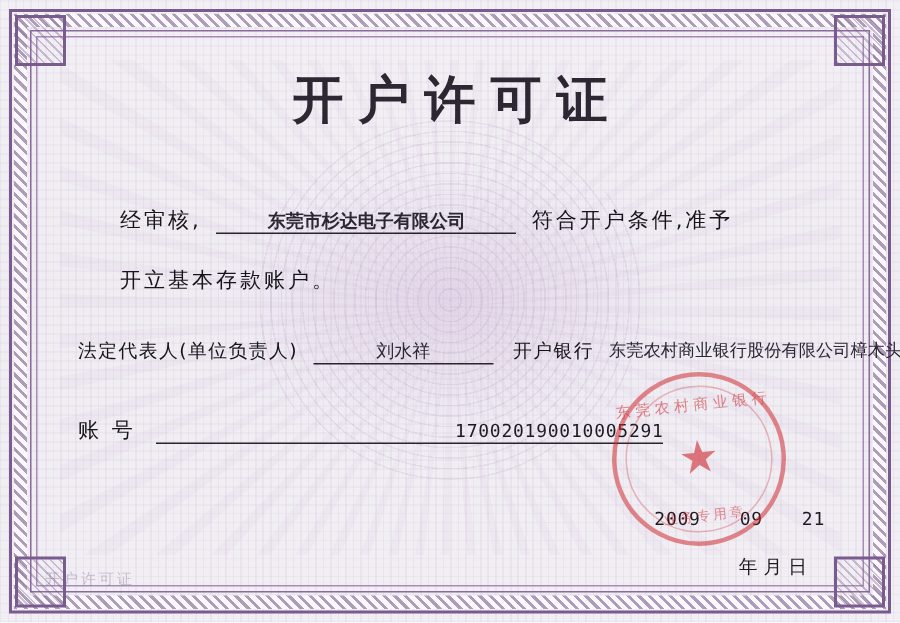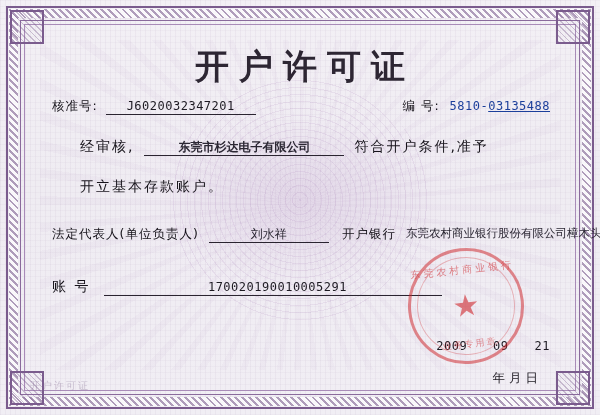--- a/index.html
+++ b/index.html
@@ -264,29 +264,21 @@
   <div class="frame-inner2"></div>
   <div class="corner tl"></div>
   <div class="corner tr"></div>
   <div class="corner bl"></div>
   <div class="corner br"></div>
 
   <div class="content">
 
     <div class="doc-title">开户许可证</div>
 
-    <div class="row" id="row-approval">
-      <span class="label">核准号:</span>
-      <span class="underline num-mono" style="width:150px; margin-left:4px;">J6020032347201</span>
-    </div>
-
-    <div class="row" id="row-serial">
-      <span class="label">编 号:</span>
-      <span class="num-mono blue" style="margin-left:6px;">5810-</span><span class="num-mono blue" style="text-decoration:underline;">03135488</span>
-    </div>
+
 
     <div class="row" id="row-body1">
       <span class="label lg">经审核,</span>
       <span class="underline handwrite" style="width:200px; margin:0 6px;font-weight:bold;">东莞市杉达电子有限公司</span>
       <span class="label lg">符合开户条件,准予</span>
     </div>
 
     <div class="row" id="row-legal">
       <span class="label">法定代表人(单位负责人)</span>
       <span class="underline handwrite" style="width:120px; margin-left:6px;">刘水祥</span>
@@ -296,21 +288,21 @@
       <span class="label lg">开立基本存款账户。</span>
     </div>
 
     <div class="row" id="row-bank">
       <span class="label">开户银行</span>
       <span class="bank-multiline" style="margin-left:6px;">东莞农村商业银行股份有限公司樟木头大樟洋支行</span>
     </div>
 
     <div class="row" id="row-account">
       <span class="label lg">账 号</span>
-      <span class="underline num-mono" style="width:330px; margin-left:10px; text-align:center; padding-left:8px;">170020190010005291</span>
+      <span class="underline num-mono" style="width:330px; margin-left:10px; text-align:right; padding-left:8px;">170020190010005291</span>
     </div>
 
 
     <div class="row" id="row-date">
       <span class="num-mono">2009</span>
       <span class="num-mono" style="margin-left:22px;">09</span>
       <span class="num-mono" style="margin-left:22px;">21</span>
     </div>
 
     <div class="row" id="row-ymd">年 月 日</div>

